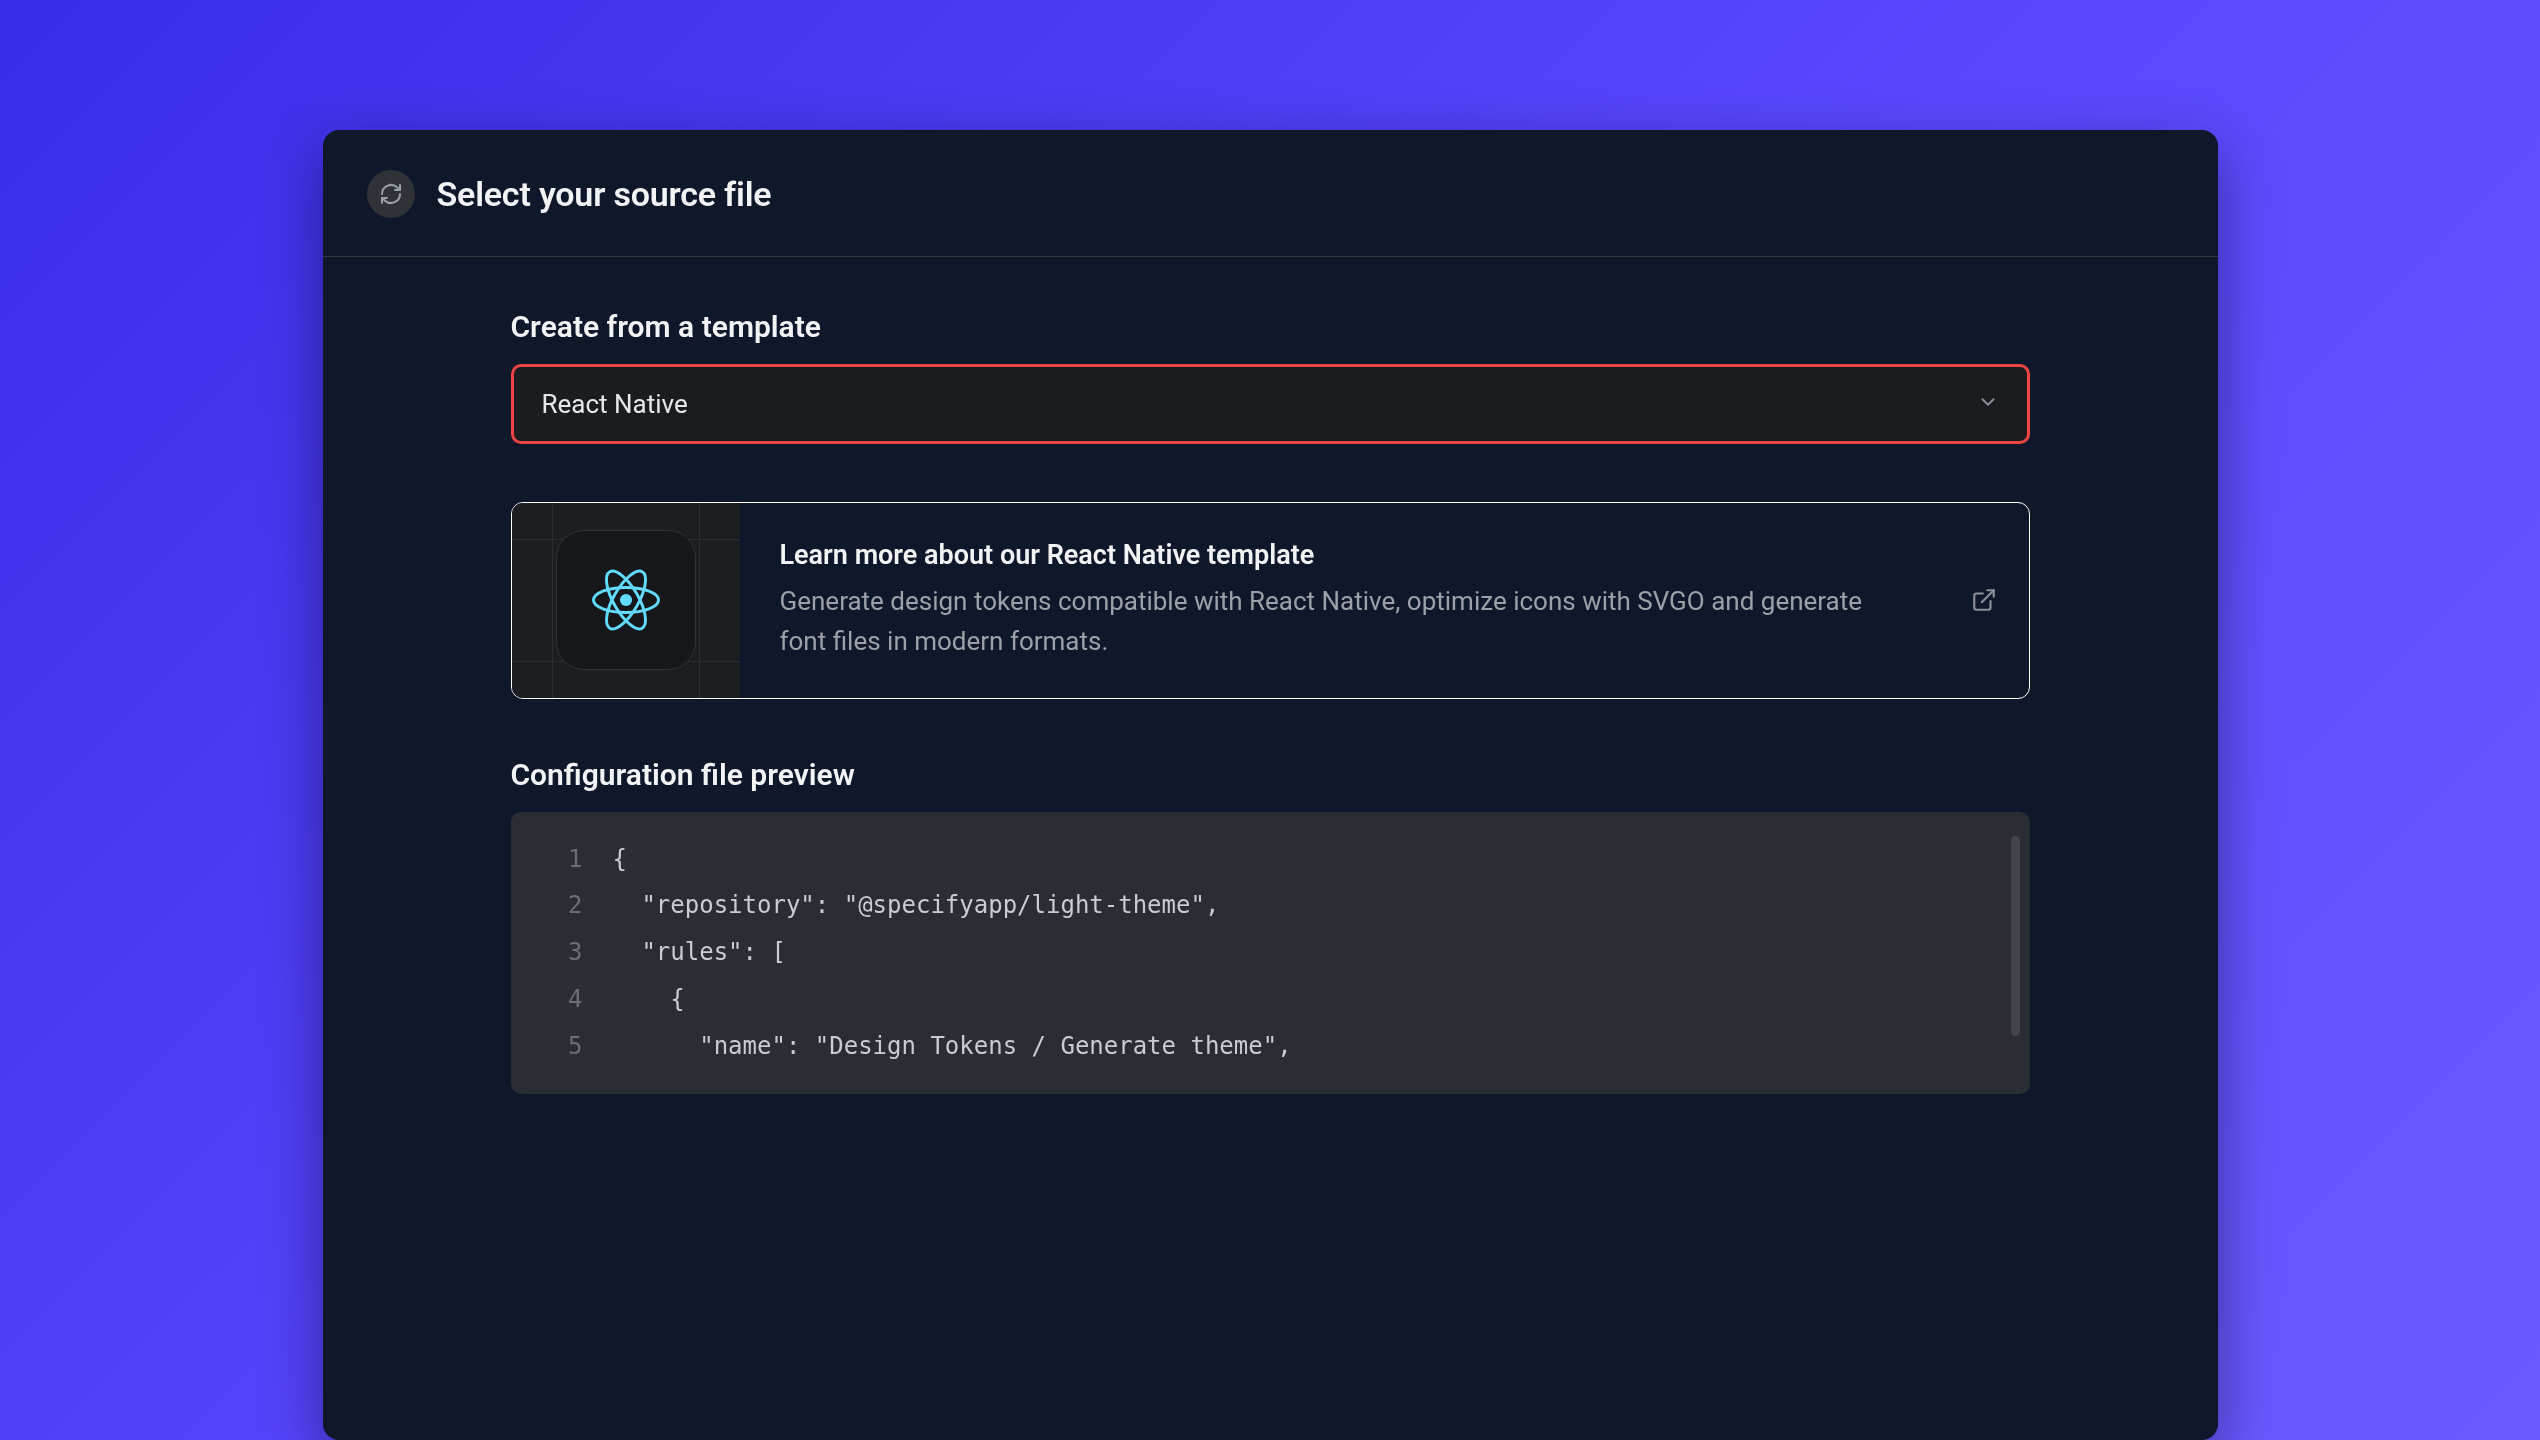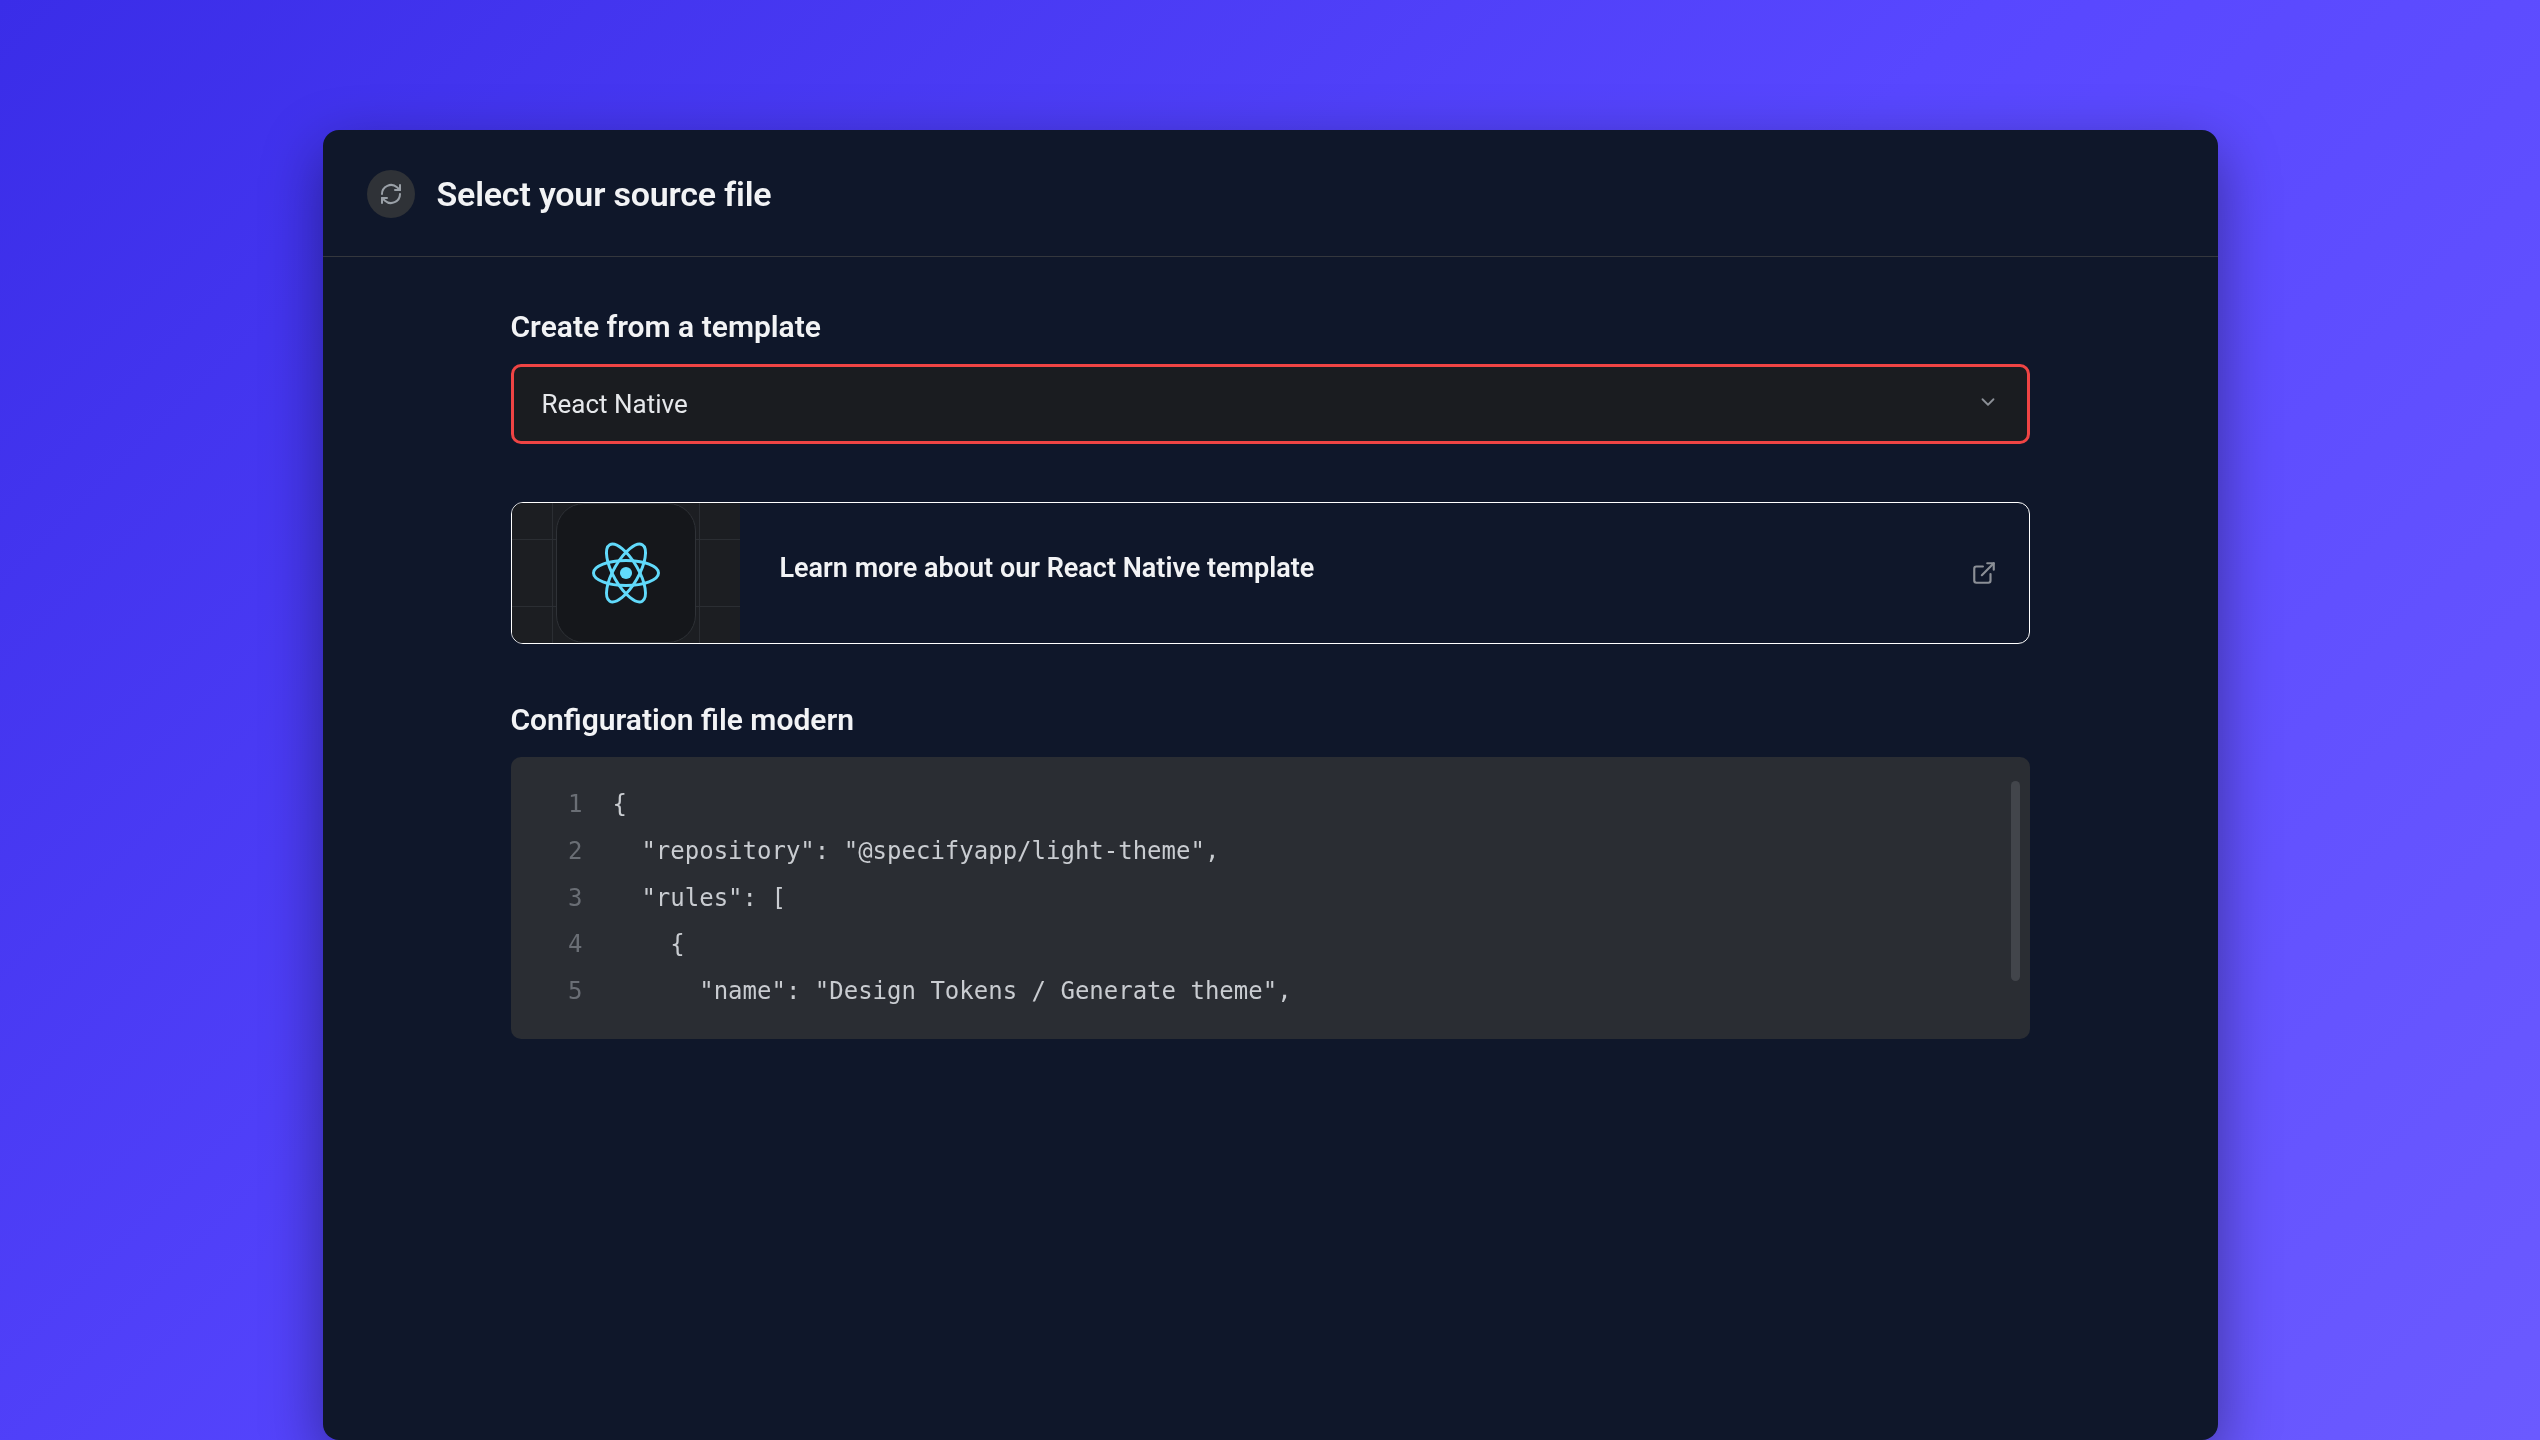--- a/index.html
+++ b/index.html
@@ -215,31 +215,32 @@
             <g stroke="#61dafb" stroke-width="1" fill="none">
               <ellipse rx="11" ry="4.2"></ellipse>
               <ellipse rx="11" ry="4.2" transform="rotate(60)"></ellipse>
               <ellipse rx="11" ry="4.2" transform="rotate(120)"></ellipse>
             </g>
           </svg>
         </div>
       </div>
       <div class="info-text">
         <div class="info-title">Learn more about our React Native template</div>
+        <div class="info-desc">Generate design tokens compatible with React Native, optimize icons with SVGO and generate font files in modern formats.</div>
       </div>
       <div class="info-action">
         <svg width="26" height="26" viewBox="0 0 24 24" fill="none" stroke="currentColor" stroke-width="2" stroke-linecap="round" stroke-linejoin="round">
           <path d="M18 13v6a2 2 0 0 1-2 2H5a2 2 0 0 1-2-2V8a2 2 0 0 1 2-2h6"></path>
           <polyline points="15 3 21 3 21 9"></polyline>
           <line x1="10" y1="14" x2="21" y2="3"></line>
         </svg>
       </div>
     </div>
 
-    <div class="section-label">Configuration file modern</div>
+    <div class="section-label">Configuration file preview</div>
 
     <div class="code-preview">
       <div class="code-scrollbar"></div>
       <div id="code-lines">
           <div class="code-line">
             <span class="ln">1</span>
             <span class="cc">{</span>
           </div>
           <div class="code-line">
             <span class="ln">2</span>

